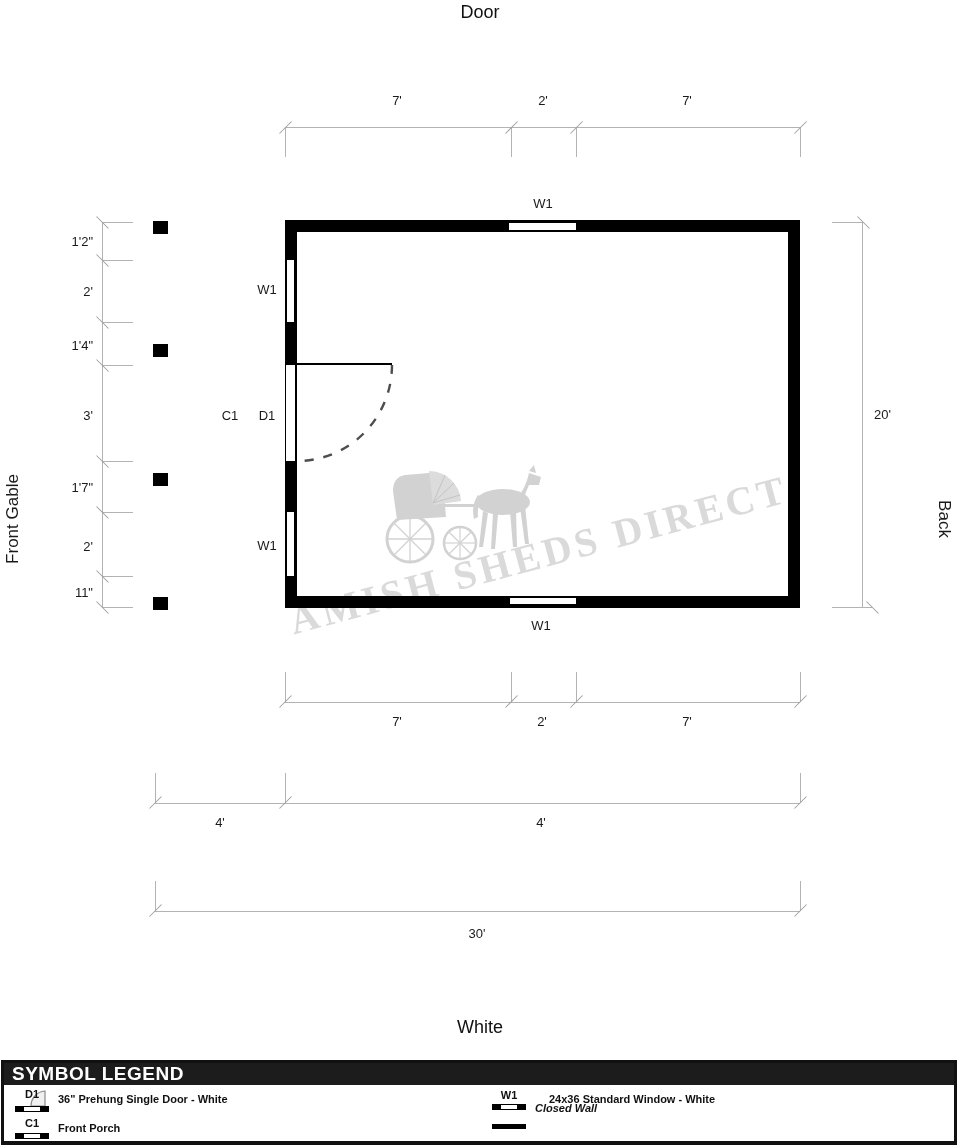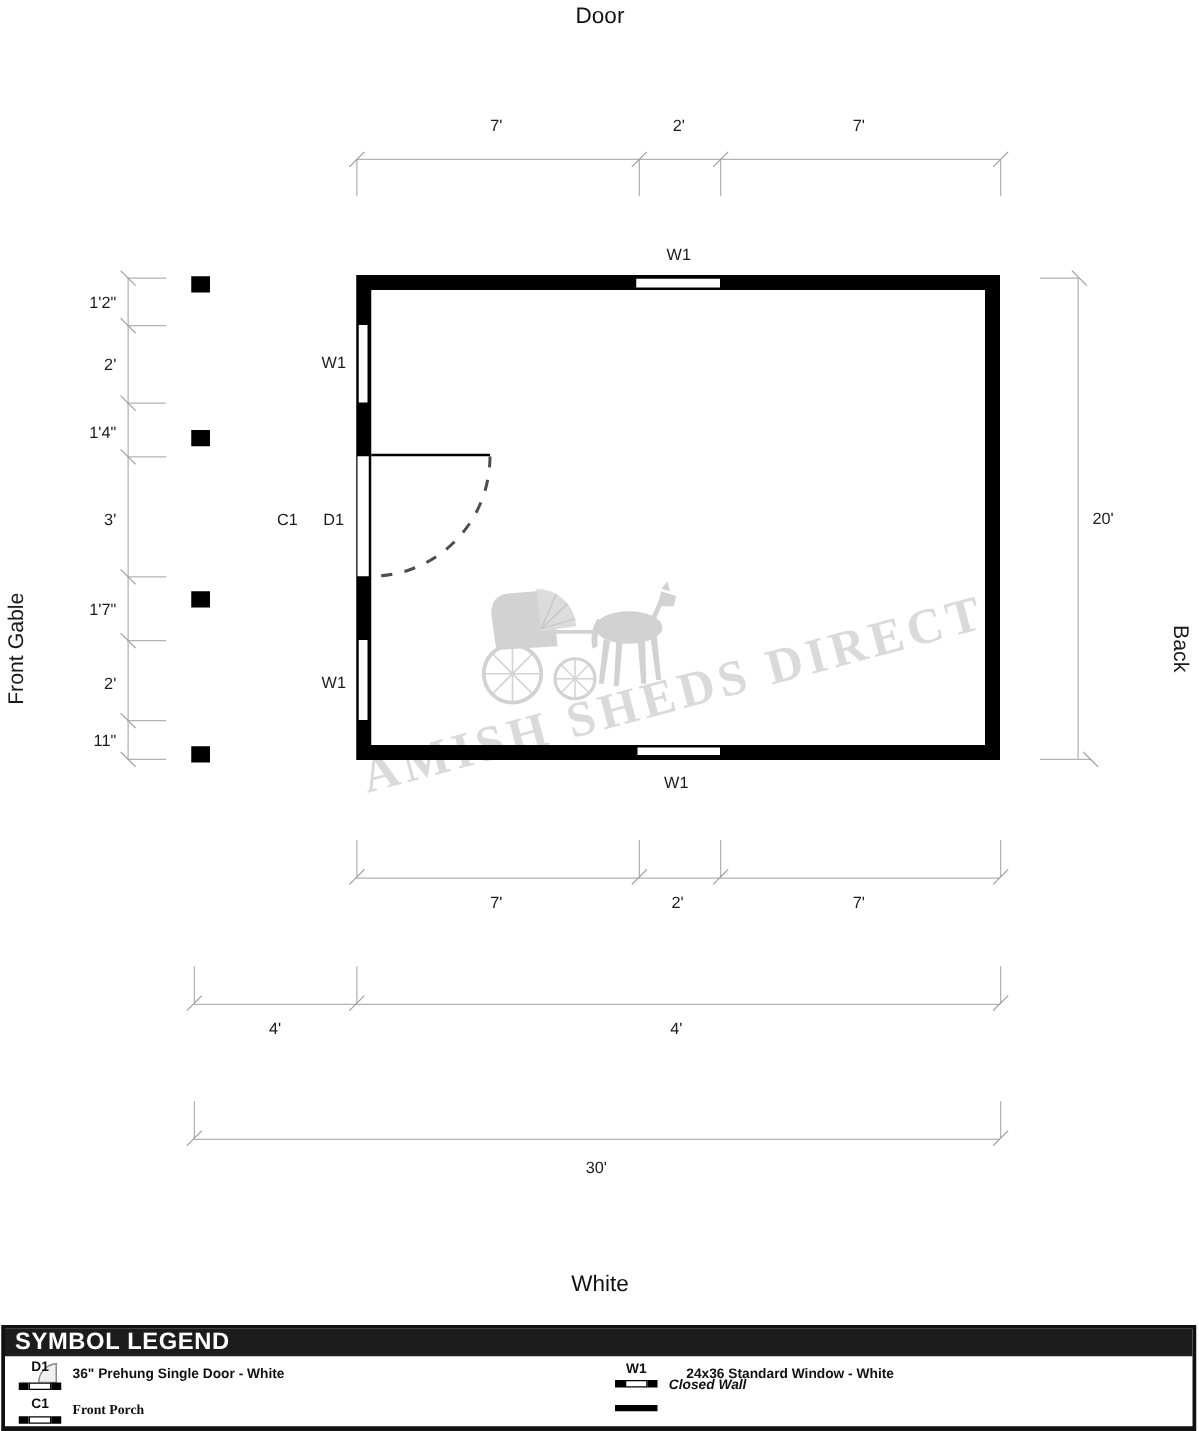--- a/index.html
+++ b/index.html
@@ -203,21 +203,21 @@
   </div>
   <div class="litem-text" style="left:58px;top:1093px;z-index:6;">36" Prehung Single Door - White</div>
   <div class="lsym" style="left:15px;top:1117px;height:22px;z-index:6;">
     <div class="code" style="top:0;">C1</div>
     <div class="lbar">
         <span class="cap"></span>
         <span class="mid"></span>
         <span class="cap"></span>
       </div>
   </div>
-  <div class="litem-text" style="left:58px;top:1122px;z-index:6;font-family:Liberation Serif, serif;">Front Porch</div>
+  <div class="litem-text" style="left:58px;top:1122px;z-index:6;">Front Porch</div>
   <div class="lsym" style="left:492px;top:1089px;height:21px;z-index:6;">
     <div class="code" style="top:0;">W1</div>
     <div class="lbar">
         <span class="cap"></span>
         <span class="mid"></span>
         <span class="cap"></span>
       </div>
   </div>
   <div class="litem-text" style="left:549px;top:1093px;z-index:6;">24x36 Standard Window - White</div>
   <div class="wallbar" style="left:492px;top:1124px;z-index:6;"></div>

